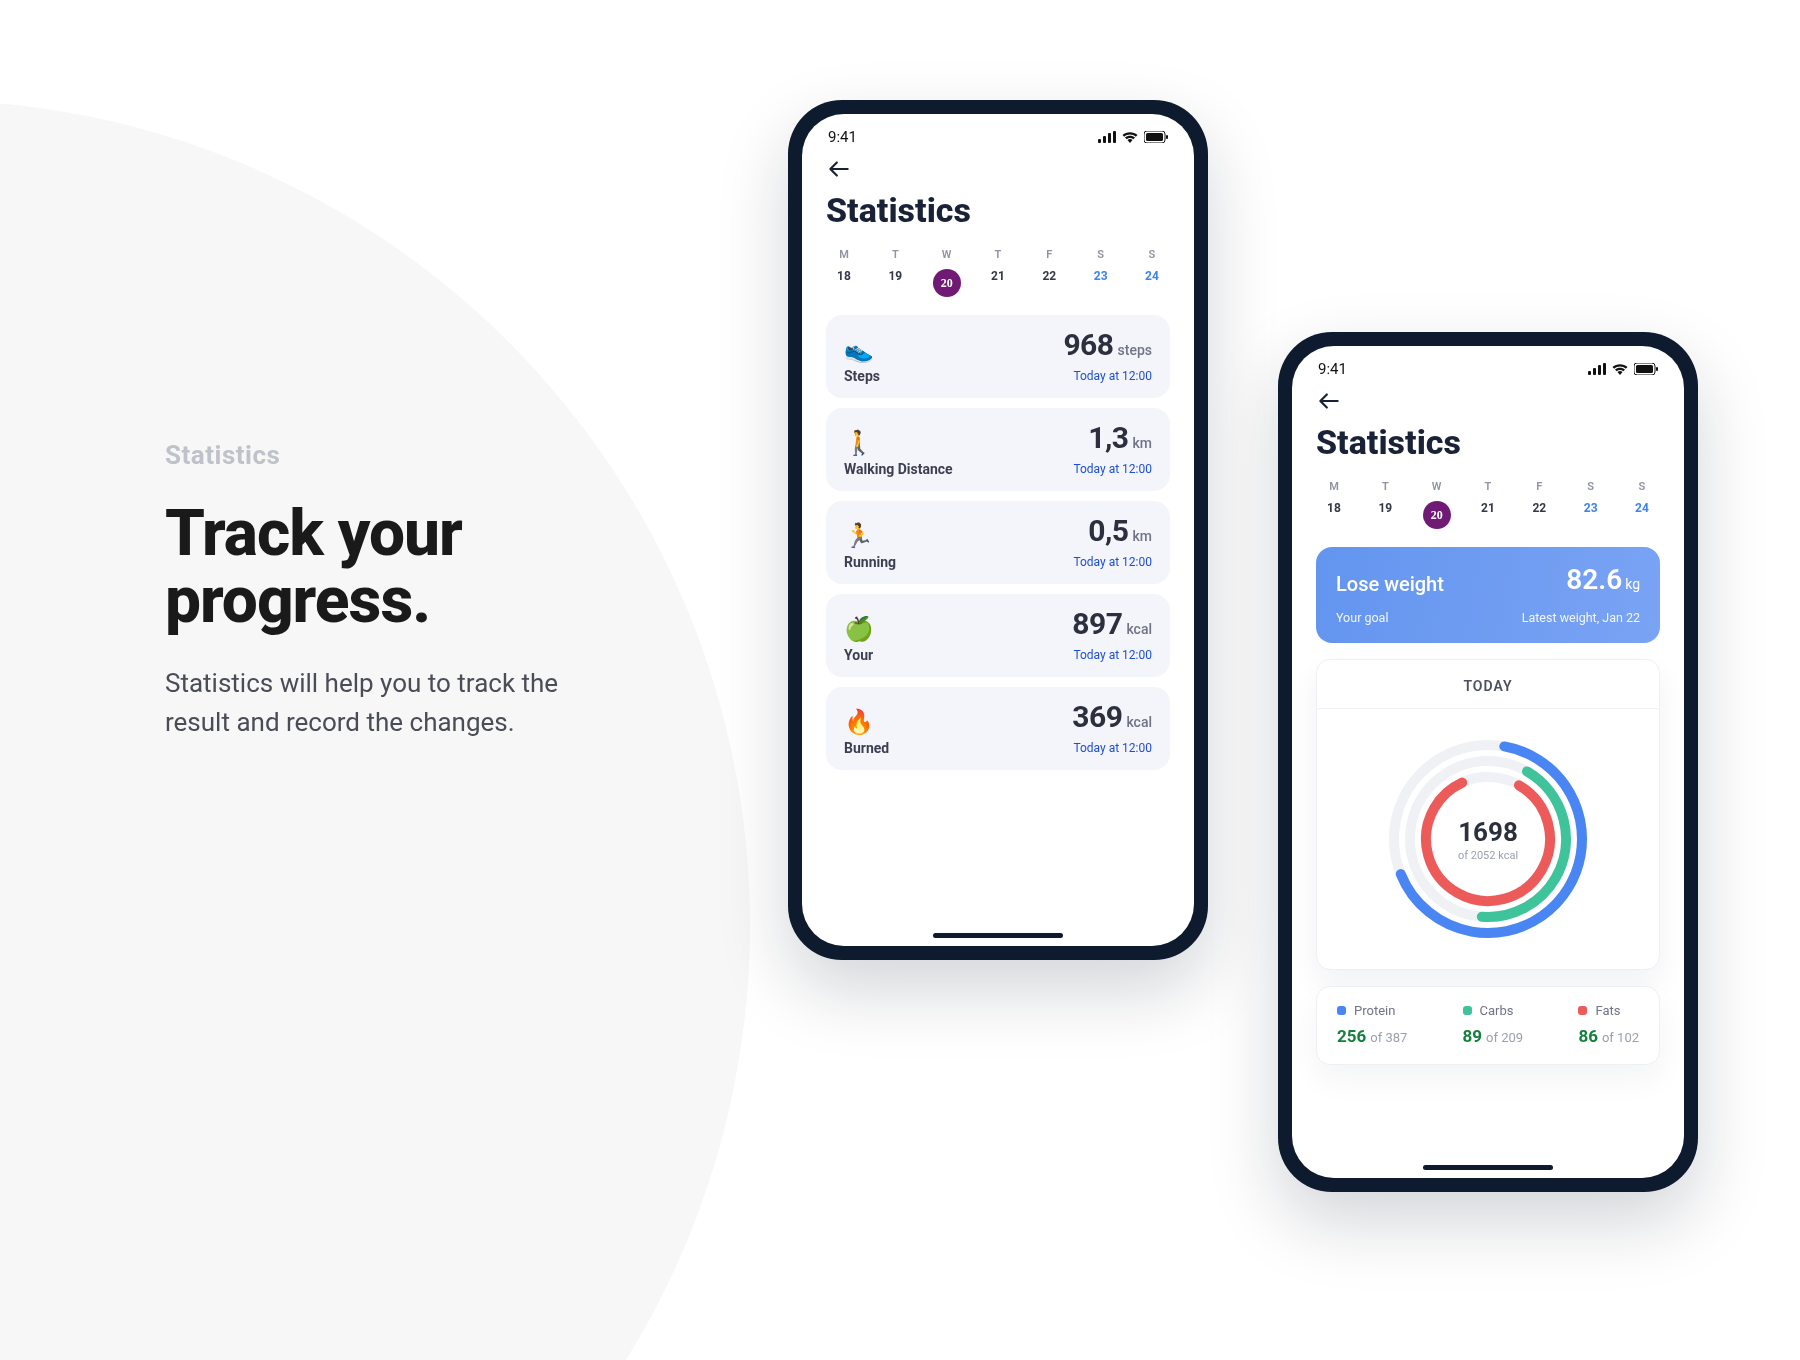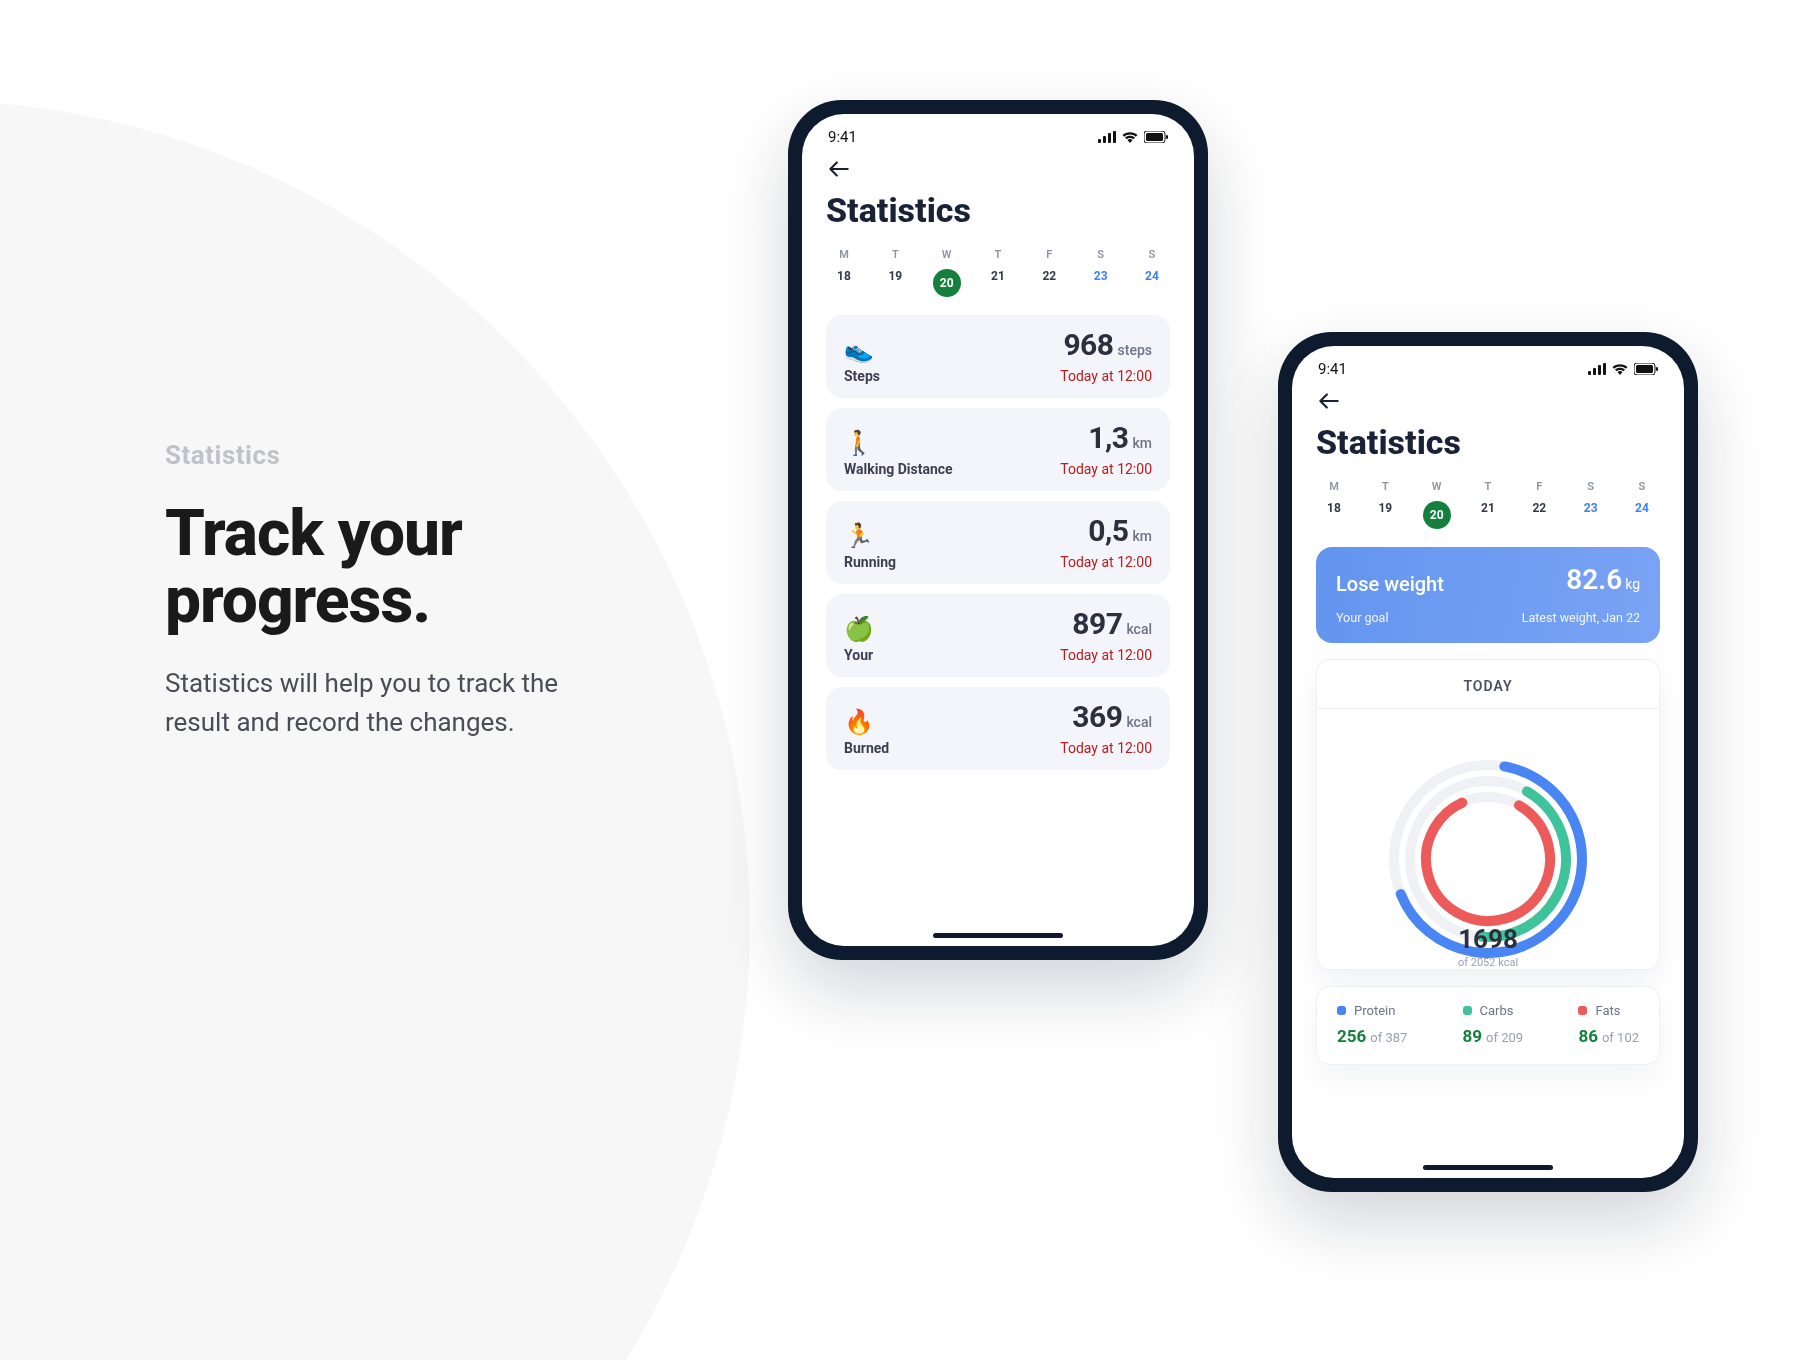--- a/index.html
+++ b/index.html
@@ -105,41 +105,41 @@
     flex-direction: column;
     align-items: center;
     gap: 8px;
     width: 36px;
     cursor: pointer;
   }
   .day-letter { font-size: 11px; font-weight: 600; color: #8f94a3; }
   .day-num { font-size: 12px; font-weight: 700; color: #343949; }
   .day-num.selected {
     width: 28px; height: 28px; border-radius: 50%;
-    background: #15803d; color: #fff;
-    display: flex; align-items: center; justify-content: center;
+    background: #701a75; color: #fff;
+    display: flex; align-items: center; justify-content: center; font-family: Liberation Serif, serif;
   }
   .day-num.dim { color: #3b82f6; }
 
   .statlist { display: flex; flex-direction: column; gap: 10px; }
   .statcard {
     background: #f4f5fa;
     border-radius: 16px;
     padding: 12px 18px 14px;
     display: flex;
     flex-direction: column;
   }
   .statcard-row1 { display: flex; justify-content: space-between; align-items: flex-end; }
   .stat-icon { font-size: 24px; line-height: 1; }
   .stat-value-wrap { text-align: right; }
   .stat-value { font-size: 30px; font-weight: 700; color: #2b2f3e; letter-spacing: -0.5px; }
   .stat-unit { font-size: 14px; font-weight: 500; color: #6f7487; margin-left: 4px; }
   .statcard-row2 { display: flex; justify-content: space-between; align-items: center; margin-top: 6px; }
   .stat-label { font-size: 14px; font-weight: 700; color: #3b3f51; }
-  .stat-time { font-size: 14px; color: #b91c1c; }
+  .stat-time { font-size: 12px; color: #1d4ed8; }
 
   .home-ind {
     position: absolute;
     bottom: 8px; left: 50%; transform: translateX(-50%);
     width: 130px; height: 5px; border-radius: 3px; background: #0e1a2d;
   }
 
   
   .goalcard {
     background: linear-gradient(100deg, #6395ef 0%, #7aa3f4 100%);
@@ -169,21 +169,21 @@
     letter-spacing: 1px;
     color: #4b4f5f;
     padding-bottom: 14px;
     border-bottom: 1px solid #eef0f6;
   }
   .donut-wrap {
     position: relative;
     width: 100%;
     height: 260px;
     display: flex;
-    align-items: flex-end;
+    align-items: center;
     justify-content: center;
   }
   .donut-center { position: absolute; text-align: center; }
   .donut-val { font-size: 26px; font-weight: 700; color: #2b2f3e; }
   .donut-sub { font-size: 11px; color: #9ba0b1; margin-top: 2px; }
 
   .macrocard {
     background: #fff;
     border: 1px solid #eef0f6;
     border-radius: 14px;

